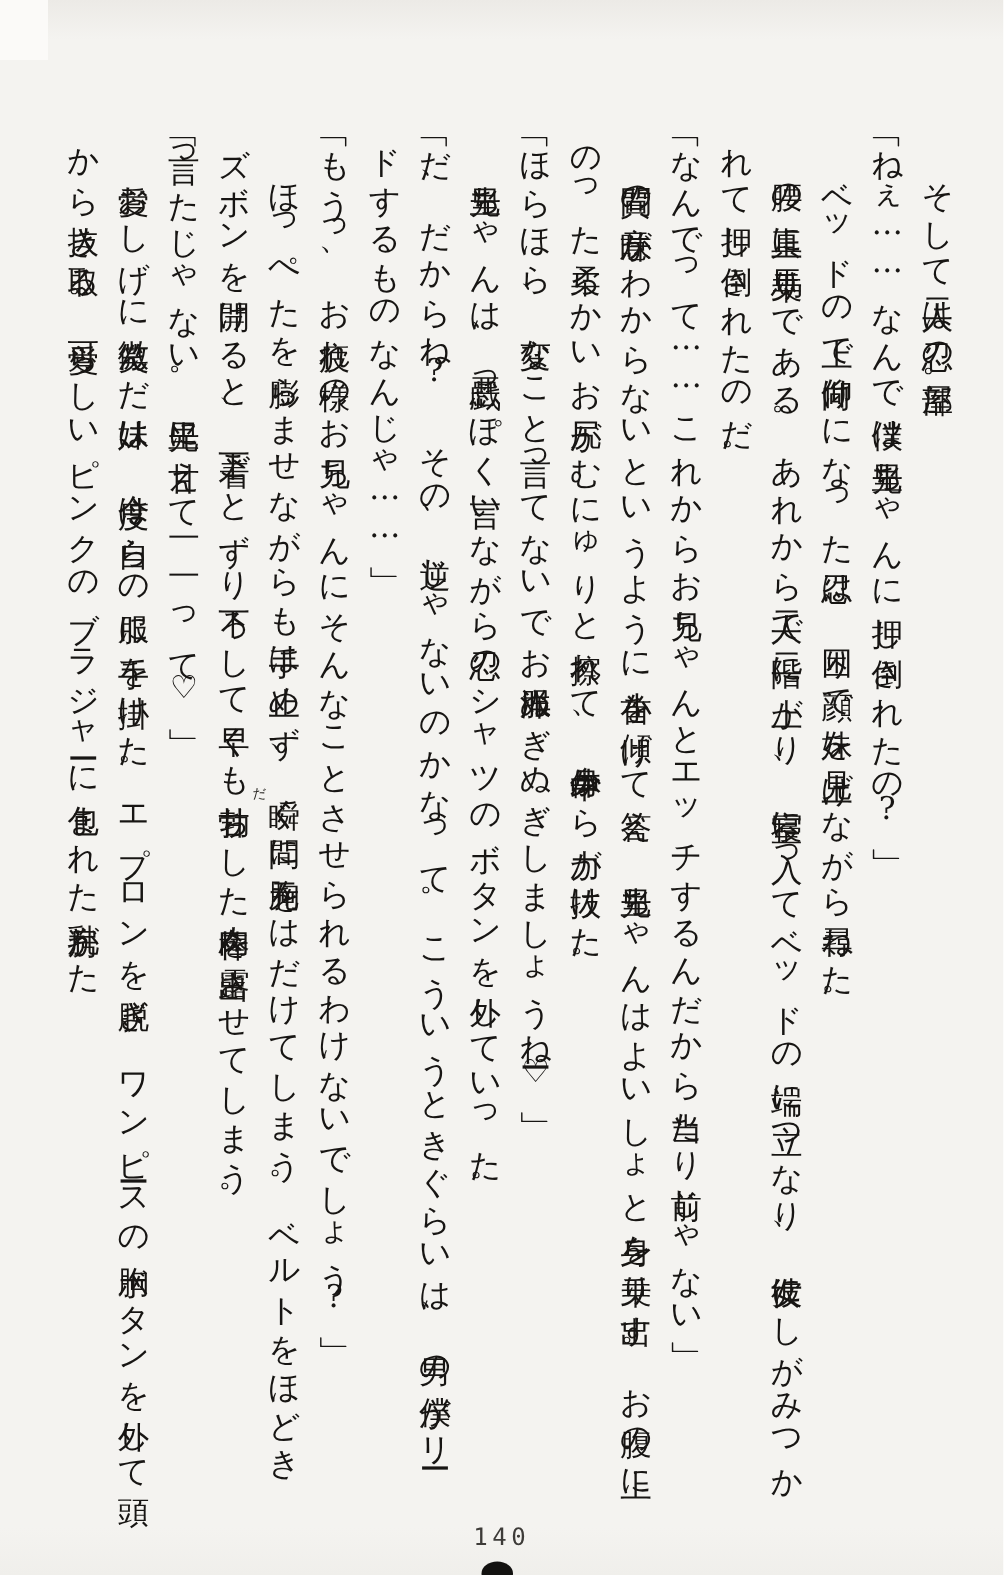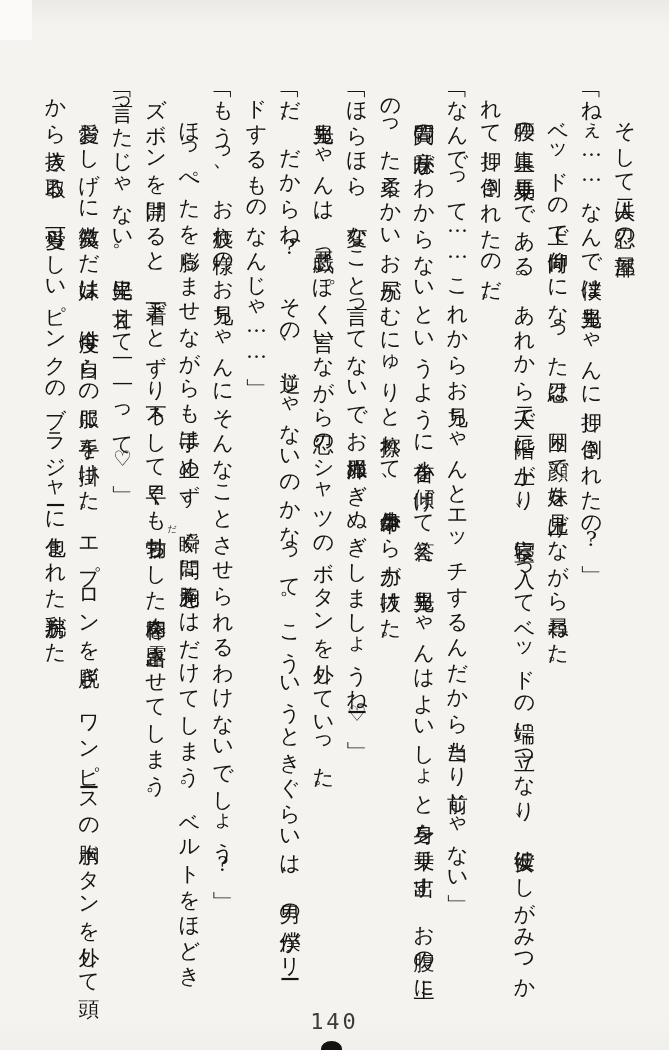--- a/index.html
+++ b/index.html
@@ -47,21 +47,21 @@
     letter-spacing: 0;
     color: #2a2824;
   }
   .page-number {
     position: absolute;
     left: 0;
     right: 0;
     bottom: 16px;
     text-align: center;
     font-family: "DejaVu Sans Mono", monospace;
-    font-size: 22px;
+    font-size: 16px;
     letter-spacing: 3px;
     color: #3d3b38;
   }
   .ink-smudge {
     position: absolute;
     left: 321px;
     bottom: -7px;
     width: 21px;
     height: 16px;
     background: #131210;

